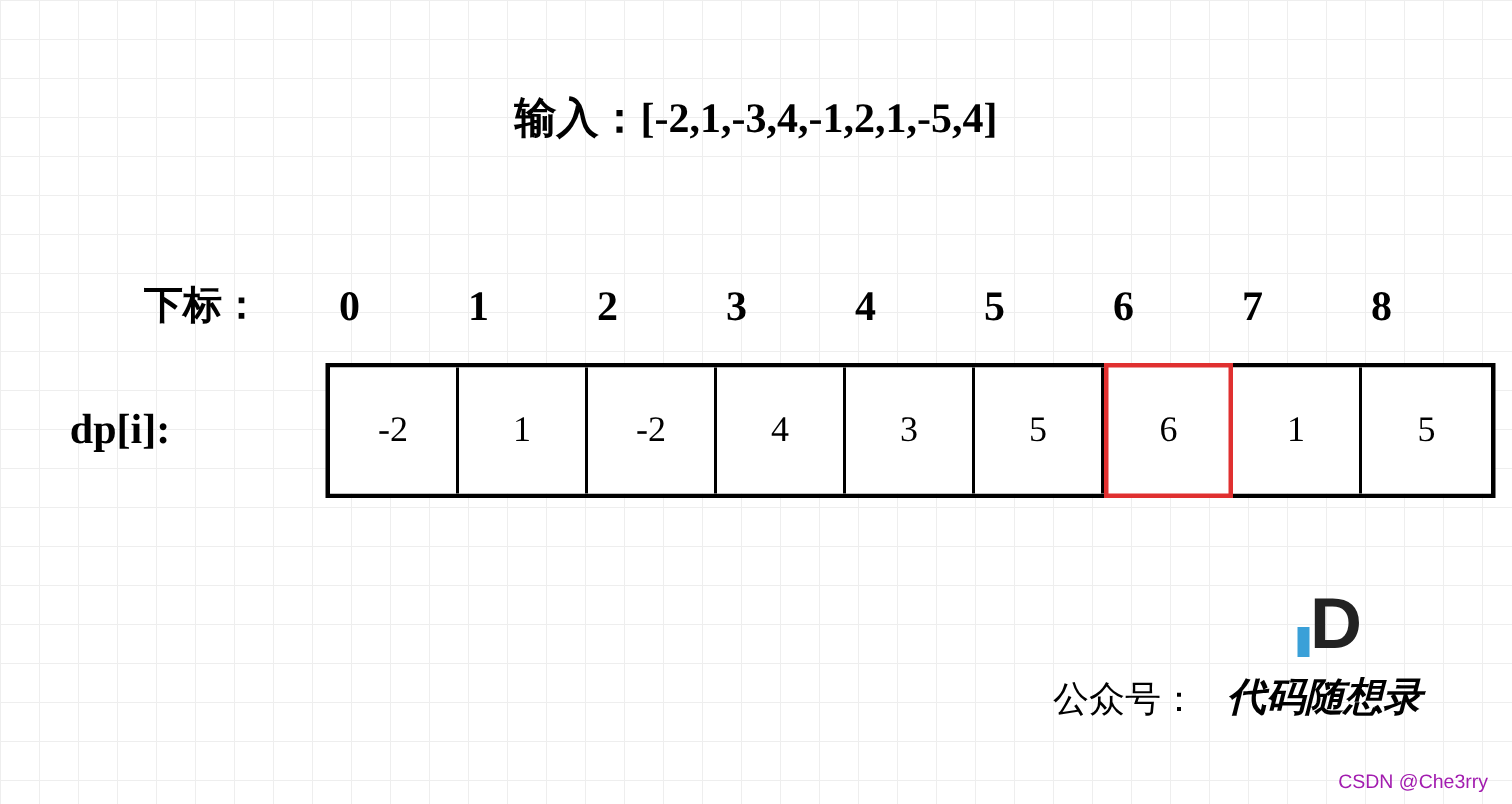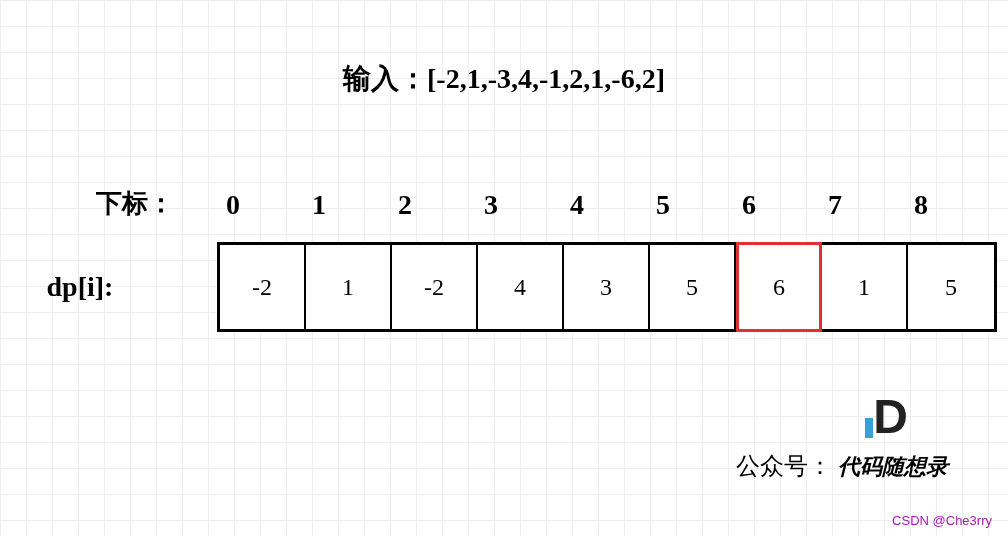--- a/index.html
+++ b/index.html
@@ -60,25 +60,25 @@
   .dp-cell.hl {
     border: 3px solid #e03030;
     margin: -3px 0;
     height: 90px;
     z-index: 2;
     position: relative;
   }
   .footer {
     position: absolute; bottom: 54px; right: 60px;
     font-size: 24px;
-    display: flex; align-items: flex-end; gap: 6px;
+    display: flex; align-items: flex-end; gap: 20px;
   }
   .account-name {
     font-family: "KaiTi","STKaiti",cursive,serif;
-    font-weight: bold; font-style: italic; font-size: 22px;
+    font-weight: bold; font-style: italic; font-size: 26px;
   }
   .logo {
     position: absolute; bottom: 92px; right: 100px;
     font-size: 48px; font-weight: 900; font-family: Arial, sans-serif;
     color: #222;
   }
   .logo::before {
     content:""; position:absolute; left:-8px; bottom:6px;
     width:8px; height:20px; background:#3aa0d8;
   }
@@ -87,21 +87,21 @@
     font-size: 13px; color: #a21caf; font-family: Arial, sans-serif;
   }
 </style>
 </head>
 <body>
 
 <div class="grid-bg"></div>
 <div class="content">
 
   <div class="input-row">
-    <span>输入：</span><span>[-2,1,-3,4,-1,2,1,-6,2]</span>
+    <span>输入：</span><span>[-2,1,-3,4,-1,2,1,-5,4]</span>
   </div>
 
   <div class="idx-row">
     <div class="idx-label">下标：</div>
     <div class="idx-cells">
       <div class="idx-cell">0</div>
       <div class="idx-cell">1</div>
       <div class="idx-cell">2</div>
       <div class="idx-cell">3</div>
       <div class="idx-cell">4</div>

